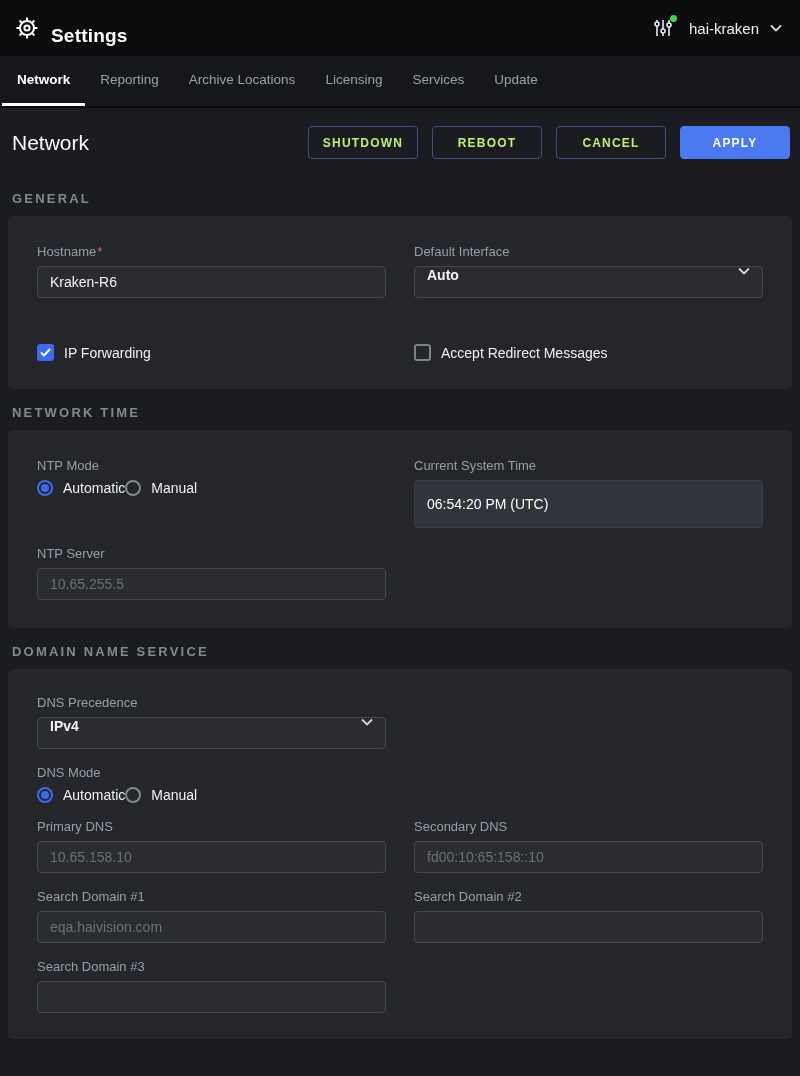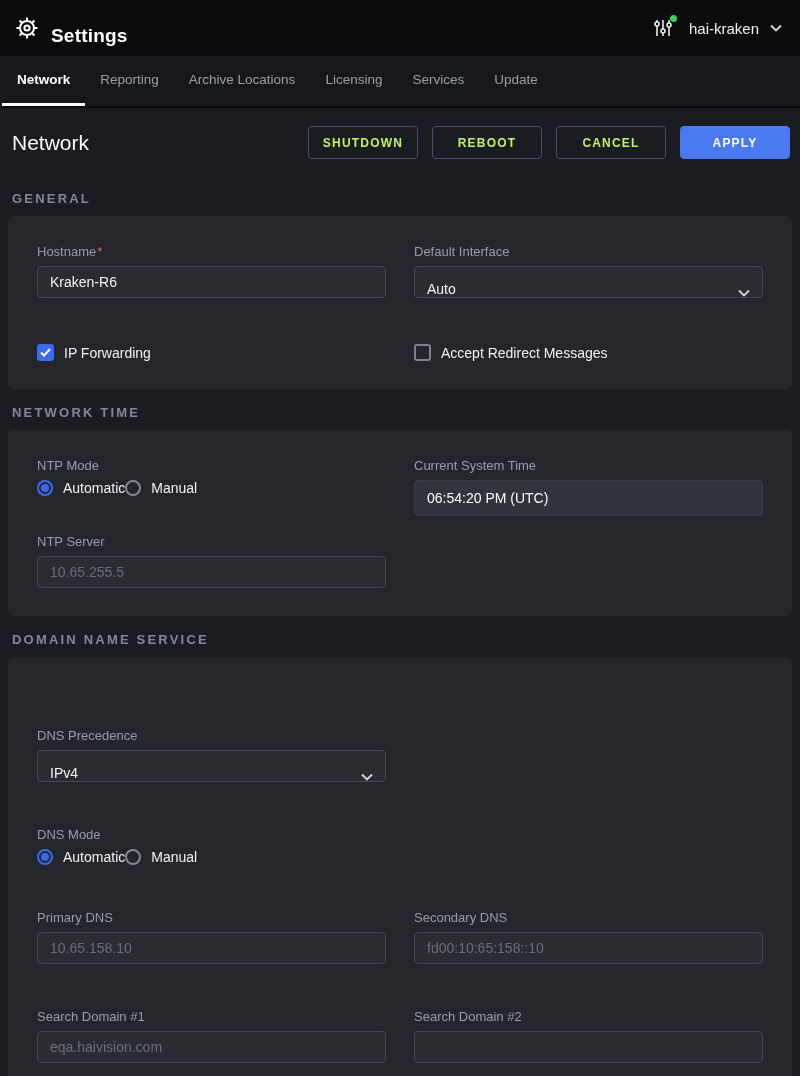--- a/index.html
+++ b/index.html
@@ -95,25 +95,26 @@
     background: #2a2c32;
     border: 1px solid #45484f;
     border-radius: 4px;
     color: #f2f3f5;
     font-size: 14px;
     font-family: "Liberation Sans", sans-serif;
     padding: 0 12px;
   }
   .input.dim { color: #6b6f76; }
   .select {
-    display: flex; align-items: flex-end; justify-content: space-between;
+    display: flex; align-items: flex-start; justify-content: space-between;
     cursor: pointer;
+    font-weight: bold;
   }
   .readonly-box {
-    height: 36px;
+    height: 48px;
     background: #31343b;
     border: 1px solid #3a3d44;
     display: flex; align-items: center;
     color: #fdfdfd;
   }
 
   
   .check-row, .radio-item { display: inline-flex; align-items: center; gap: 10px; cursor: pointer; }
   .check-row .check-label, .radio-item .radio-label { font-size: 14px; color: #f0f1f3; }
   .checkbox {
@@ -130,21 +131,21 @@
     flex: none;
   }
   .radio.selected { border-color: #3a6bf0; }
   .radio.selected::after {
     content: ""; width: 8px; height: 8px; border-radius: 50%; background: #3a6bf0;
   }
   .radio-row { display: flex; margin-top: 4px; }
 
   .mt-checks { margin-top: 46px; }
   .row-gap { margin-bottom: 18px; }
-  .row-gap-sm { margin-bottom: 16px; margin-top: 45px; }
+  .row-gap-sm { margin-bottom: 16px; }
 </style>
 </head>
 <body>
 
 <header class="topbar">
   <div class="brand">
     <svg width="26" height="26" viewBox="0 0 26 26" fill="none" stroke="#ffffff" stroke-width="2">
       <circle cx="13" cy="13" r="7"></circle>
       <circle cx="13" cy="13" r="2.6"></circle>
       <line x1="20" y1="13" x2="23.5" y2="13"></line>

